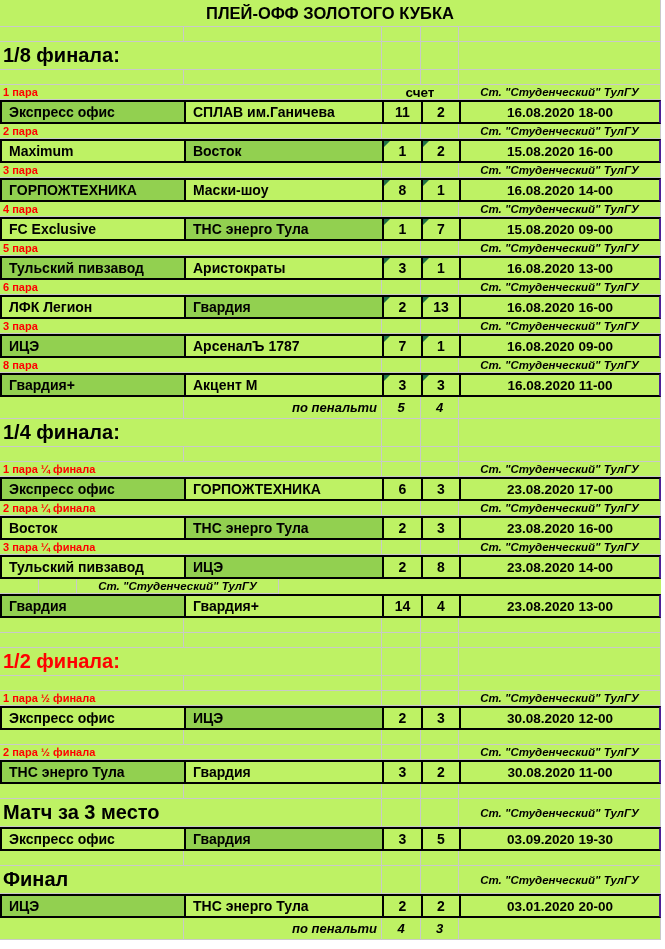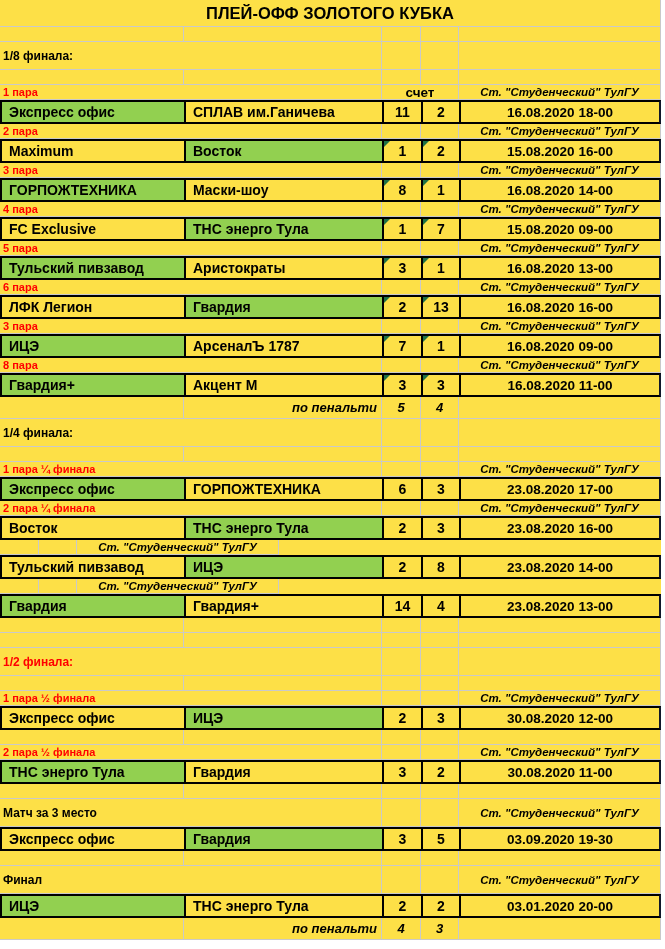--- a/index.html
+++ b/index.html
@@ -8,54 +8,54 @@
     --red:#FF0000;
     --flag:#1E7145;
   }
   html,body{margin:0;padding:0;}
   body{
     width:665px;height:949px;background:#ffffff;
     font-family:"Liberation Sans","DejaVu Sans",sans-serif;
     font-weight:bold;color:#000;
   }
   .sheet{width:661px;}
-  .row{display:flex;box-sizing:border-box;background:#fde047;}
+  .row{display:flex;box-sizing:border-box;background:#bef264;}
   .cell{
     box-sizing:border-box;display:flex;align-items:center;
     overflow:hidden;white-space:nowrap;
     border-right:1px solid var(--grid);
     border-bottom:1px solid var(--grid);
   }
   
   .cA{width:184px;} .cB{width:198px;} .cC{width:39px;} .cD{width:38px;} .cE{width:202px;}
   .cAB{width:382px;} .cCD{width:77px;} .cFull{width:661px;}
   
   .row-title{height:27px;} .row-empty{height:15px;} .row-section{height:28px;}
   .row-label{height:15px;} .row-match{height:24px;justify-content:flex-end;} .row-pens{height:22px;text-align:center;}
   
   .title{justify-content:center;font-size:16.5px;}
-  .section-title{font-size:12px;padding-left:3px;}
+  .section-title{font-size:20px;padding-left:3px;}
   .section-title.red{color:var(--red);}
   .pair-label{color:var(--red);font-size:11px;padding-left:3px;}
   .score-header{justify-content:center;font-size:13.5px;}
   .stadium{justify-content:center;font-style:italic;font-size:11.5px;}
   .team{padding-left:7px;font-size:14px;}
   .team.win{background:var(--green);}
   .score{justify-content:center;font-size:14px;position:relative;}
   .date{justify-content:center;font-size:13.5px;}
   .pen-label{justify-content:flex-end;font-style:italic;font-size:13px;padding-right:4px;}
   .pen-score{justify-content:center;font-style:italic;font-size:13px;}
   
   .row-match .cell{
     border:none;
     border-top:2px solid #000;
     border-bottom:2px solid #000;
     border-left:2px solid #000;
   }
-  .row-match .cell:last-child{border-right:2px solid #0f172a;}
+  .row-match .cell:last-child{border-right:2px solid #4c1d95;}
   
   .corner-flag{
     position:absolute;top:0;left:0;width:0;height:0;
     border-top:6px solid var(--flag);
     border-right:6px solid transparent;
   }
 </style>
 </head>
 <body>
 
@@ -226,20 +226,21 @@
       <div class="cell cE stadium">Ст. "Студенческий" ТулГУ</div>
     </div>
     <div class="row row-match">
       <div class="cell cA team">Восток</div>
       <div class="cell cB team win">ТНС энерго Тула</div>
       <div class="cell cC score">2</div>
       <div class="cell cD score">3</div>
       <div class="cell cE date">23.08.2020 16-00</div>
     </div>
     <div class="row row-label">
+      <div class="cell cAB pair-label">3 пара ¼ финала</div>
       <div class="cell cC"></div>
       <div class="cell cD"></div>
       <div class="cell cE stadium">Ст. "Студенческий" ТулГУ</div>
     </div>
     <div class="row row-match">
       <div class="cell cA team">Тульский пивзавод</div>
       <div class="cell cB team win">ИЦЭ</div>
       <div class="cell cC score">2</div>
       <div class="cell cD score">8</div>
       <div class="cell cE date">23.08.2020 14-00</div>

